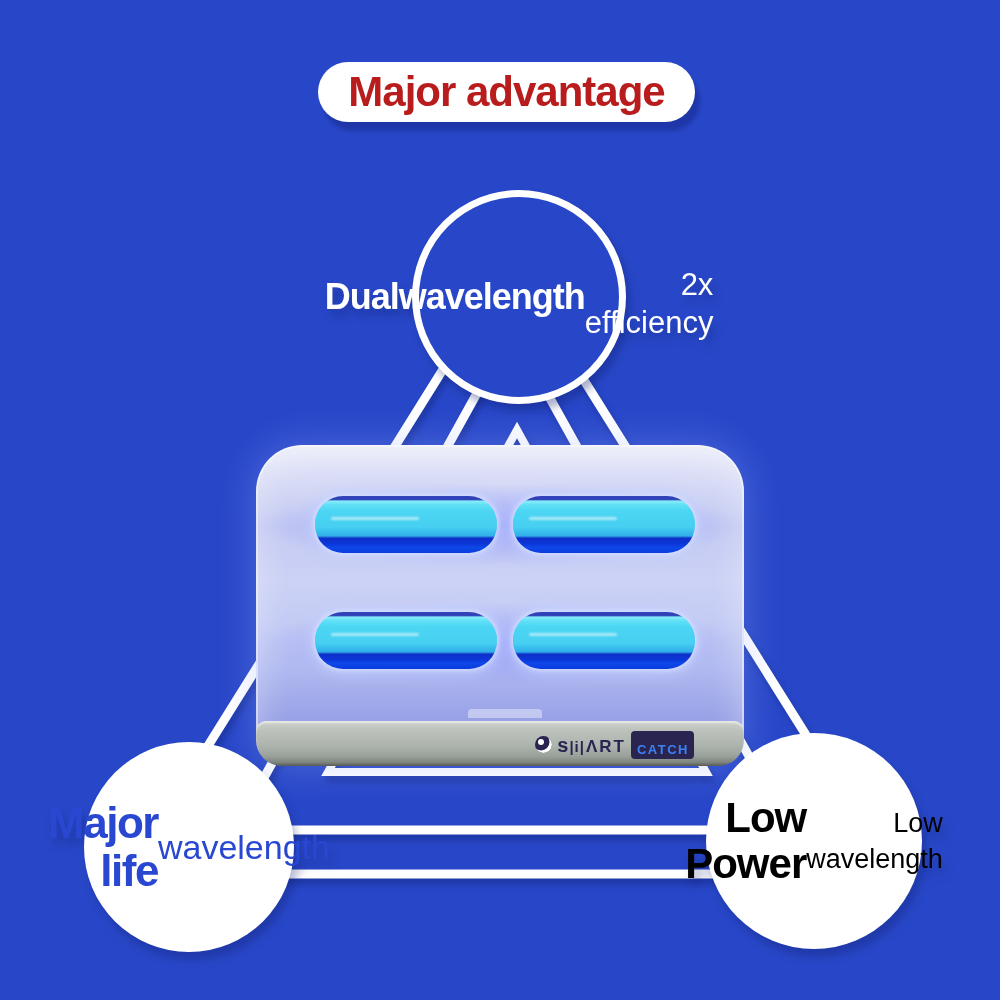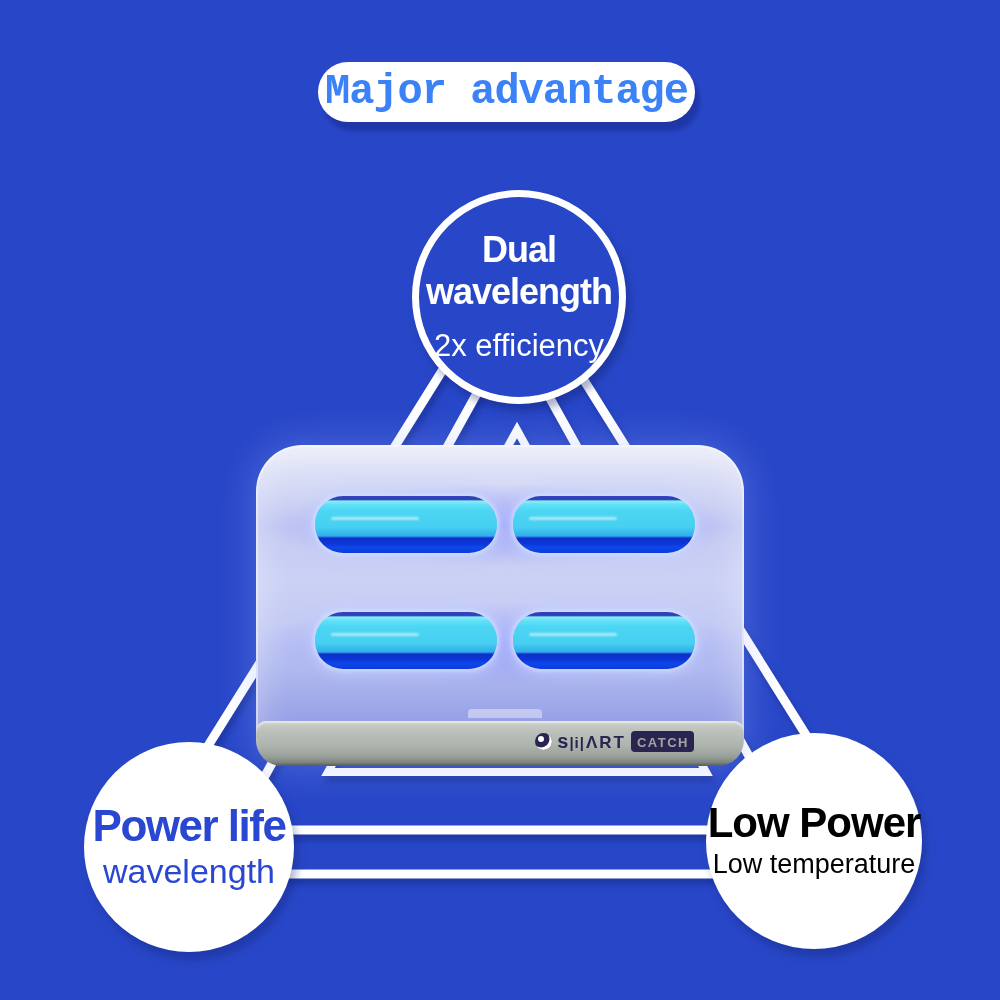--- a/index.html
+++ b/index.html
@@ -61,35 +61,35 @@
   }
   .logo { position:absolute; right:50px; top:10px; display:flex; align-items:center; gap:5px; }
   .logo-mark { width:17px; height:17px; border-radius:50%; background:#2a2550;
                position:relative; box-shadow: inset -2.5px -2.5px 0 0 #ffffff; }
   .logo-mark::before { content:""; position:absolute; left:3px; top:3px; width:6px; height:6px;
                border-radius:50%; background:#ffffff; }
   .logo-text { display:flex; align-items:baseline; color:#2a2550; font-weight:700; line-height:1; }
   .brand-prefix { font-size:20px; }
   .brand-m { font-size:15px; letter-spacing:1px; margin:0 1px; }
   .brand-suffix { font-size:17px; letter-spacing:2px; }
-  .logo-badge { background:#2a2550; color:#a3a3a3; font-weight:700; font-size:13px;
-                letter-spacing:1.5px; padding:5px 5px 1px 6px; border-radius:4px; line-height:1.15; }
+  .logo-badge { background:#2a2550; color:#3b82f6; font-weight:700; font-size:13px;
+                letter-spacing:1.5px; padding:12px 5px 1px 6px; border-radius:4px; line-height:1.15; }
 
   
   .banner {
     position:absolute; left:318px; top:62px; width:377px; height:60px; z-index:3;
     background:#ffffff; border-radius:31px;
     display:flex; align-items:center; justify-content:center;
     filter:drop-shadow(5px 9px 2px rgba(16,30,120,.40));
   }
-  .banner-text { font-size:42px; font-weight:700; color:#3b82f6; letter-spacing:-1px;font-family:Liberation Mono, monospace; }
+  .banner-text { font-size:42px; font-weight:700; color:#b91c1c; letter-spacing:-1px; }
 
   .node { position:absolute; z-index:3; border-radius:50%;
-          display:flex; flex-direction:column; align-items:center; justify-content:center;
-          text-align:center; }
+          display:flex; flex-direction:row; align-items:center; justify-content:center;
+          text-align:right; }
   .node-top {
     left:412px; top:190px; width:214px; height:214px; box-sizing:border-box;
     background:#2847c8; border:7px solid #ffffff; color:#ffffff;
     filter:drop-shadow(4px 7px 4px rgba(12,25,100,.35));
   }
   .node-top .t1 { font-size:36px; font-weight:700; line-height:42px; letter-spacing:-1px; }
   .node-top .sub { font-size:31px; line-height:38px; margin-top:14px; }
 
   .node-left {
     left:84px; top:742px; width:210px; height:210px;
@@ -143,22 +143,22 @@
     <span class="banner-text">Major advantage</span>
   </div>
 
   <div class="node node-top">
     <span class="t1">Dual</span>
     <span class="t1">wavelength</span>
     <span class="sub">2x efficiency</span>
   </div>
 
   <div class="node node-left">
-    <span class="t1">Power life</span>
+    <span class="t1">Major life</span>
     <span class="sub">wavelength</span>
   </div>
 
   <div class="node node-right">
     <span class="t1">Low Power</span>
-    <span class="sub">Low temperature</span>
+    <span class="sub">Low wavelength</span>
   </div>
 
 </div>
 
 </body></html>

